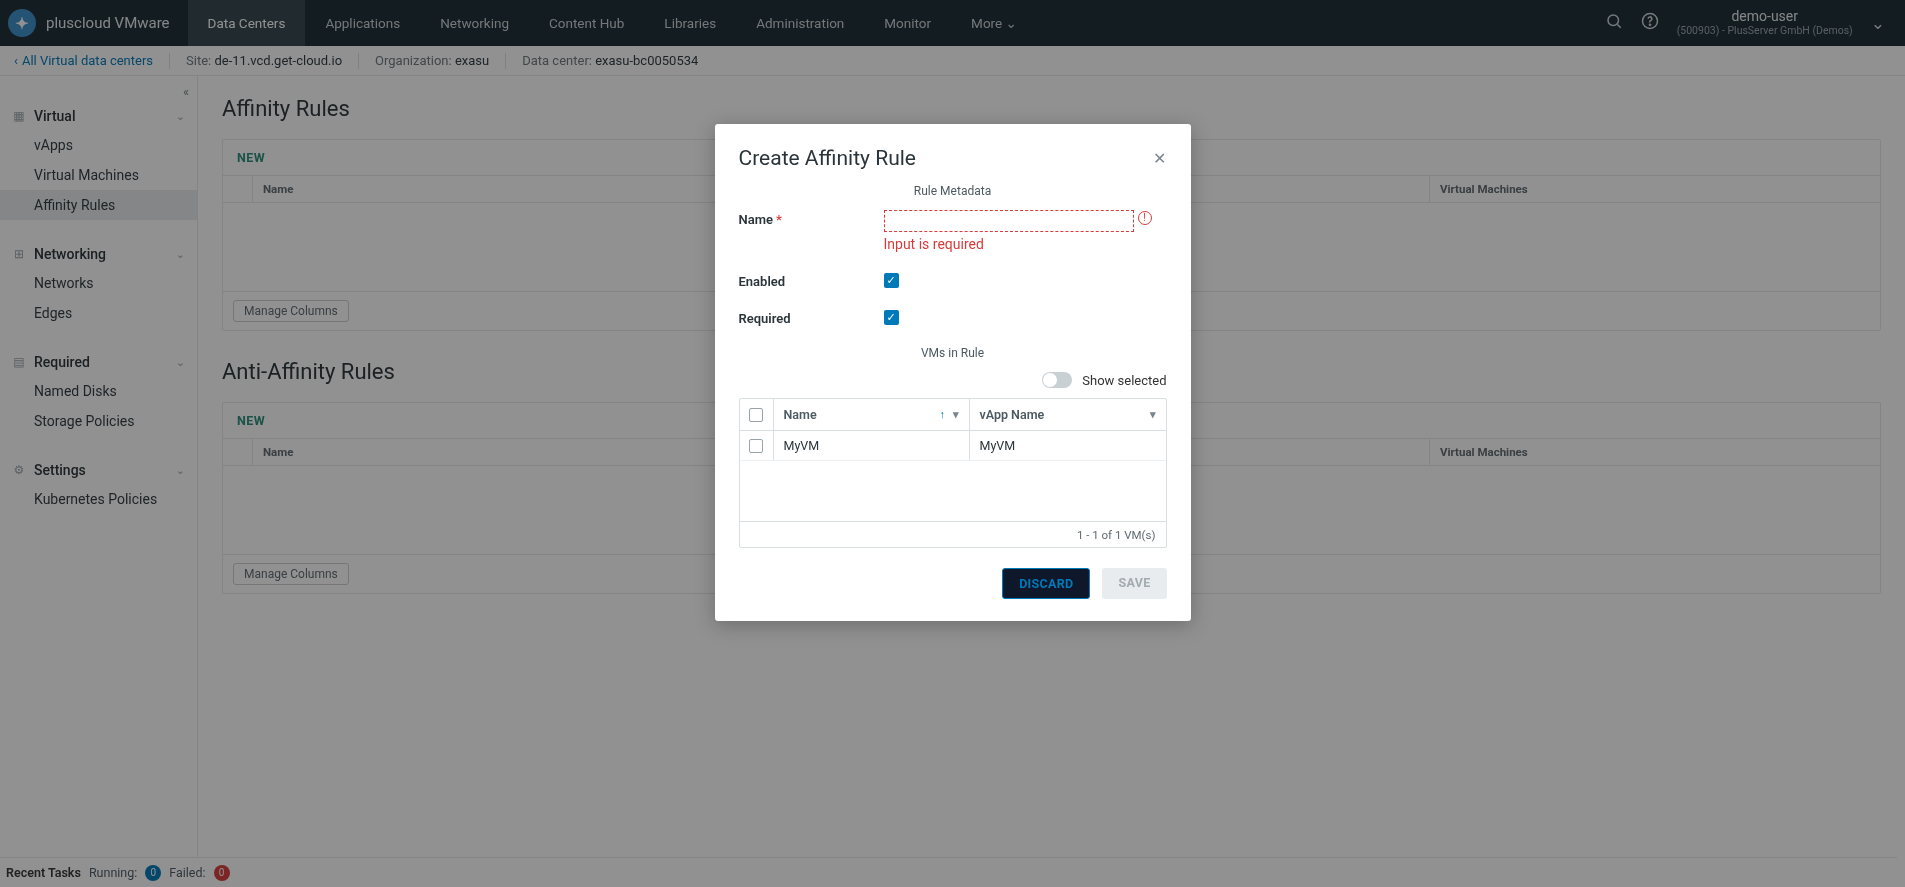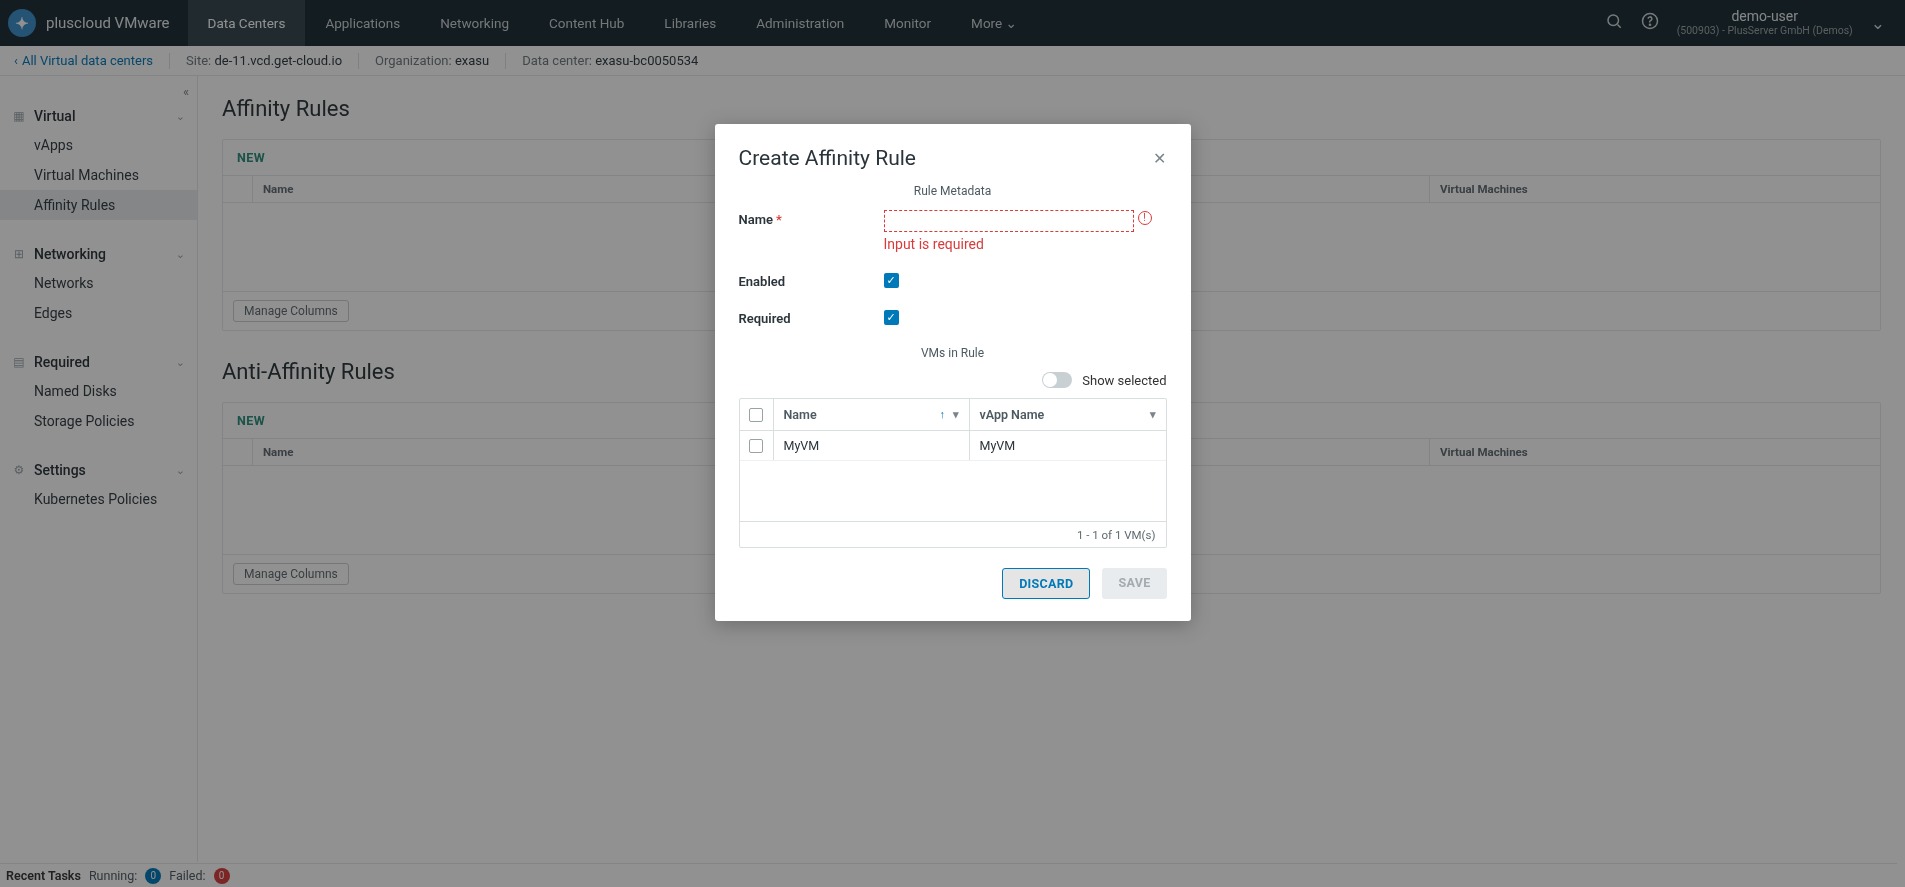--- a/index.html
+++ b/index.html
@@ -146,21 +146,21 @@
     border-radius:3px;
     padding:3px 10px;
     font-size:12px;
     color:#5f6a70;
     cursor:pointer;
   }
 
   
   .statusbar {
     position:absolute; left:0; bottom:0; right:8px;
-    height:24px;
+    height:30px;
     border-top:1px solid #e3e7e9;
     background:#fff;
     display:flex;align-items:center;
     font-size:12.5px;
     color:#4d5a62;
     padding:0 6px;
     gap:8px;
   }
   .sb-label { font-weight:600; color:#333;}
   .badge {
@@ -234,21 +234,21 @@
   .vg-row { display:flex;height:30px;border-bottom:1px solid #eef1f3;}
   .vg-row .vg-name,.vg-row .vg-vapp{font-weight:400;color:#2a343a;}
   .vg-body { height:90px; }
   .vg-foot { height:26px; display:flex;align-items:center;justify-content:flex-end;padding:0 10px;font-size:11.5px;color:#5f6a70;border-top:1px solid #d9dee1;}
   .ckbox{width:14px;height:14px;border:1px solid #98a2a8;border-radius:2px;cursor:pointer;}
 
   .dlg-actions { display:flex;justify-content:flex-end;gap:12px;margin-top:20px;}
   .btn {
     padding:7px 16px;border-radius:3px;font-size:12.5px;font-weight:700;letter-spacing:.3px;cursor:pointer;
   }
-  .btn-outline { border:1px solid #0079b8;color:#0079b8;background:#e5e5e5;}
+  .btn-outline { border:1px solid #0079b8;color:#0079b8;background:#0f172a;}
   .btn-disabled{ border:none;background:#e8ecee;color:#a3abb0;cursor:default;}
   .sg-ico{color:#9aa6ab;font-size:12px;width:14px;text-align:center;}
 </style>
 </head>
 <body>
 
 <div class="topnav">
   <div class="brand">
     <div class="brand-logo">✦</div>
     <div class="brand-text">pluscloud VMware</div>

